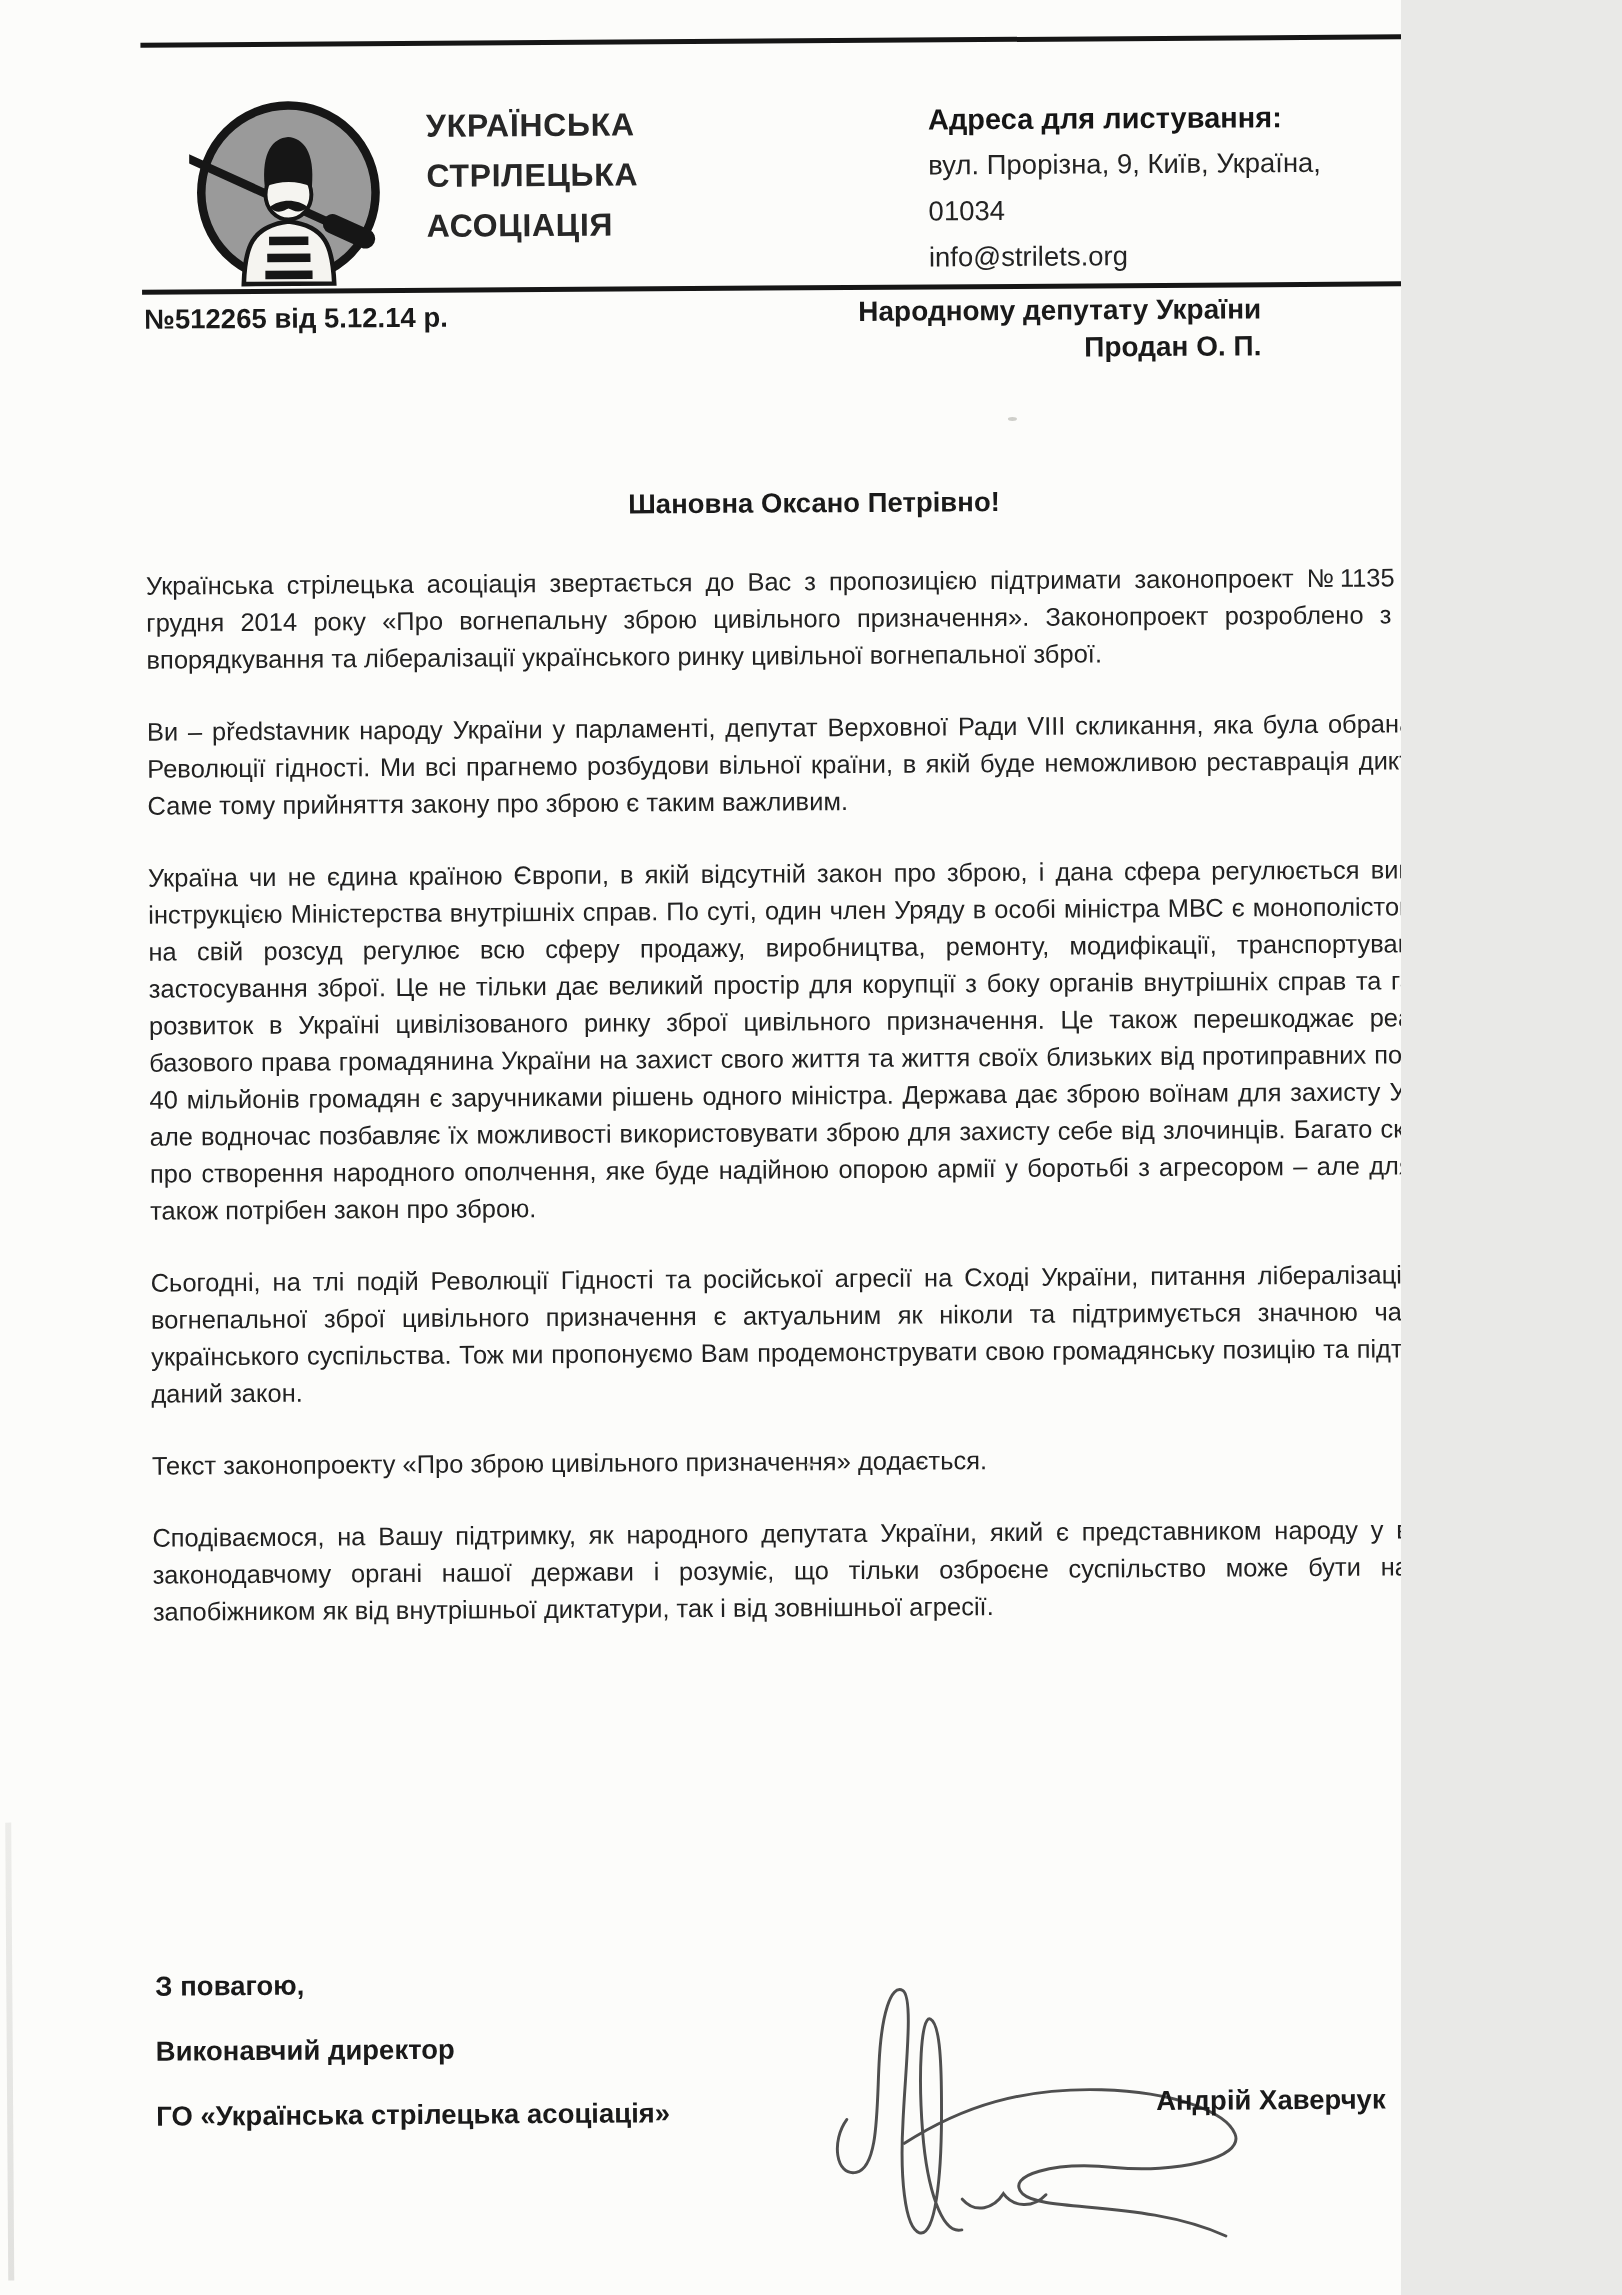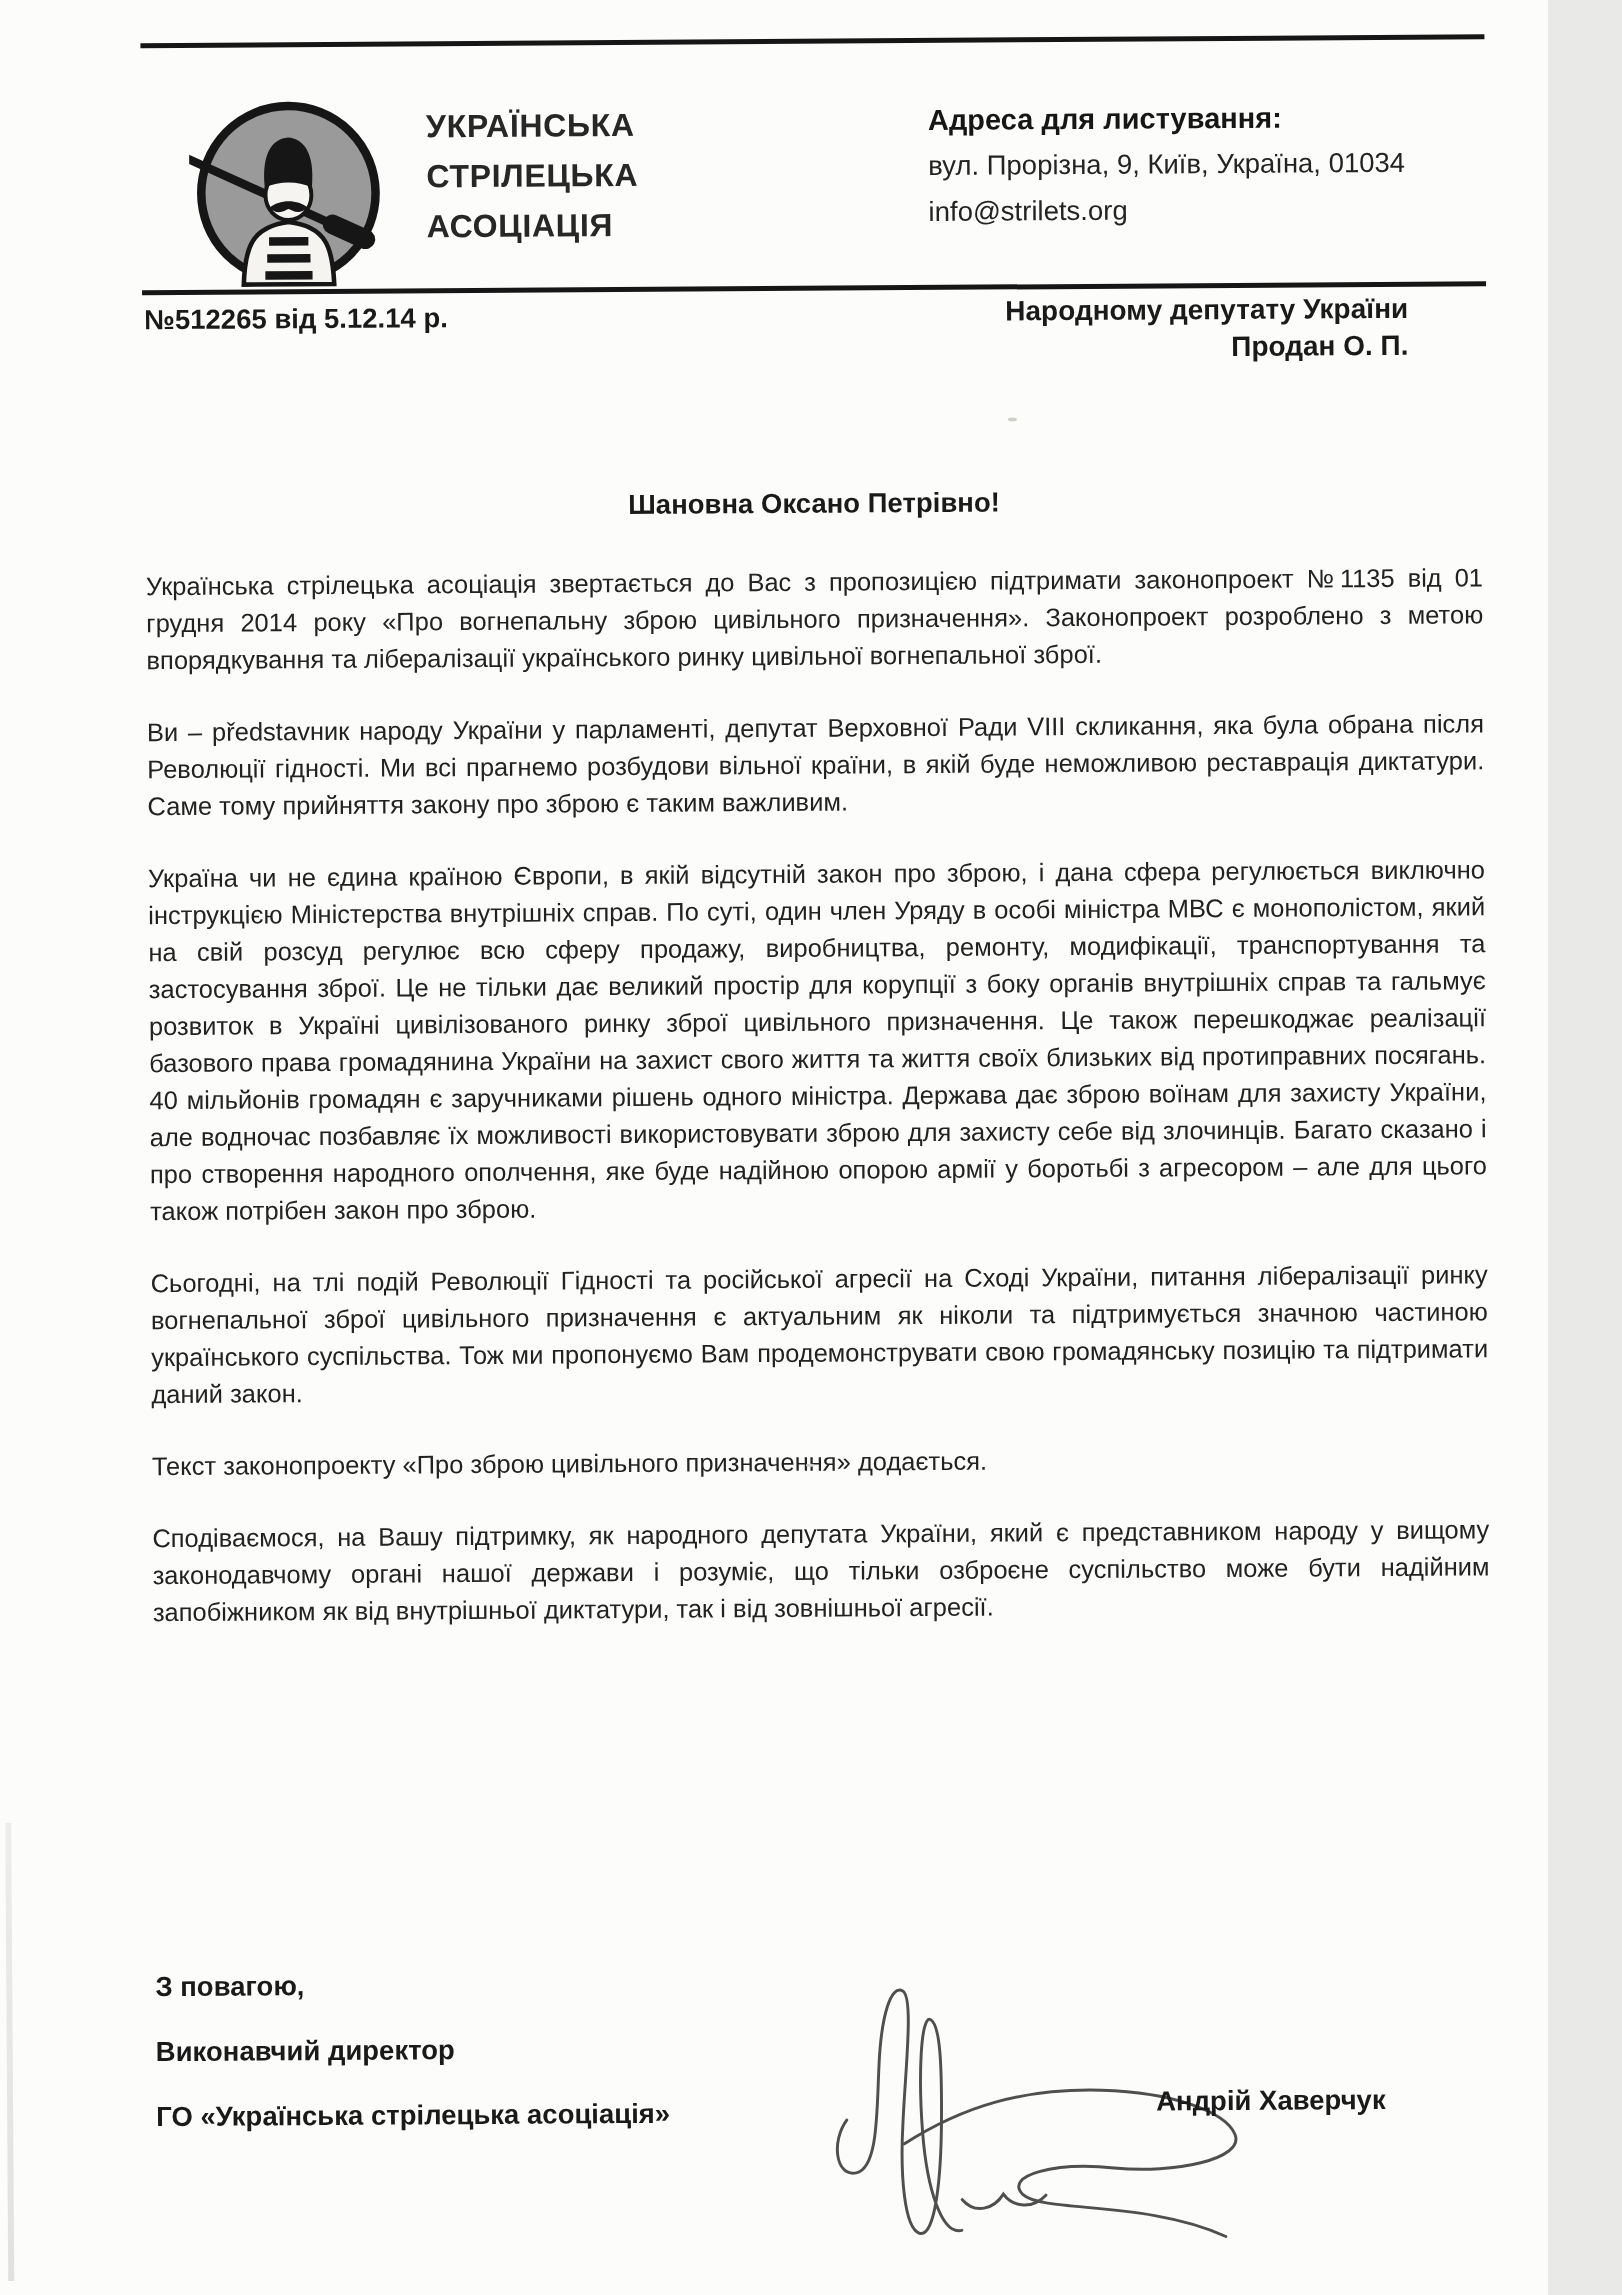--- a/index.html
+++ b/index.html
@@ -1,18 +1,18 @@
 <!DOCTYPE html>
 <html lang="uk" style="font-size:10.5px"><head>
 <meta charset="utf-8">
 <style>
   html,body{margin:0;padding:0;background:#e9e9e7;}
   .page{
     position:relative;
-    width:1548px;height:2295px;
+    width:1401px;height:2295px;
     background:#fcfcfa;
     overflow:hidden;
     font-family:"Liberation Sans","DejaVu Sans",sans-serif;
     color:#1f1f1f;
   }
   .scan{position:absolute;inset:0;transform:rotate(-0.38deg);transform-origin:50% 45%;}
   .rule{position:absolute;left:147px;width:1344px;height:4.6px;background:#161616;}
   .rule-top{top:39px;}
   .rule-mid{top:286px;}
   .logo{position:absolute;left:195px;top:95px;width:198px;height:190px;}

